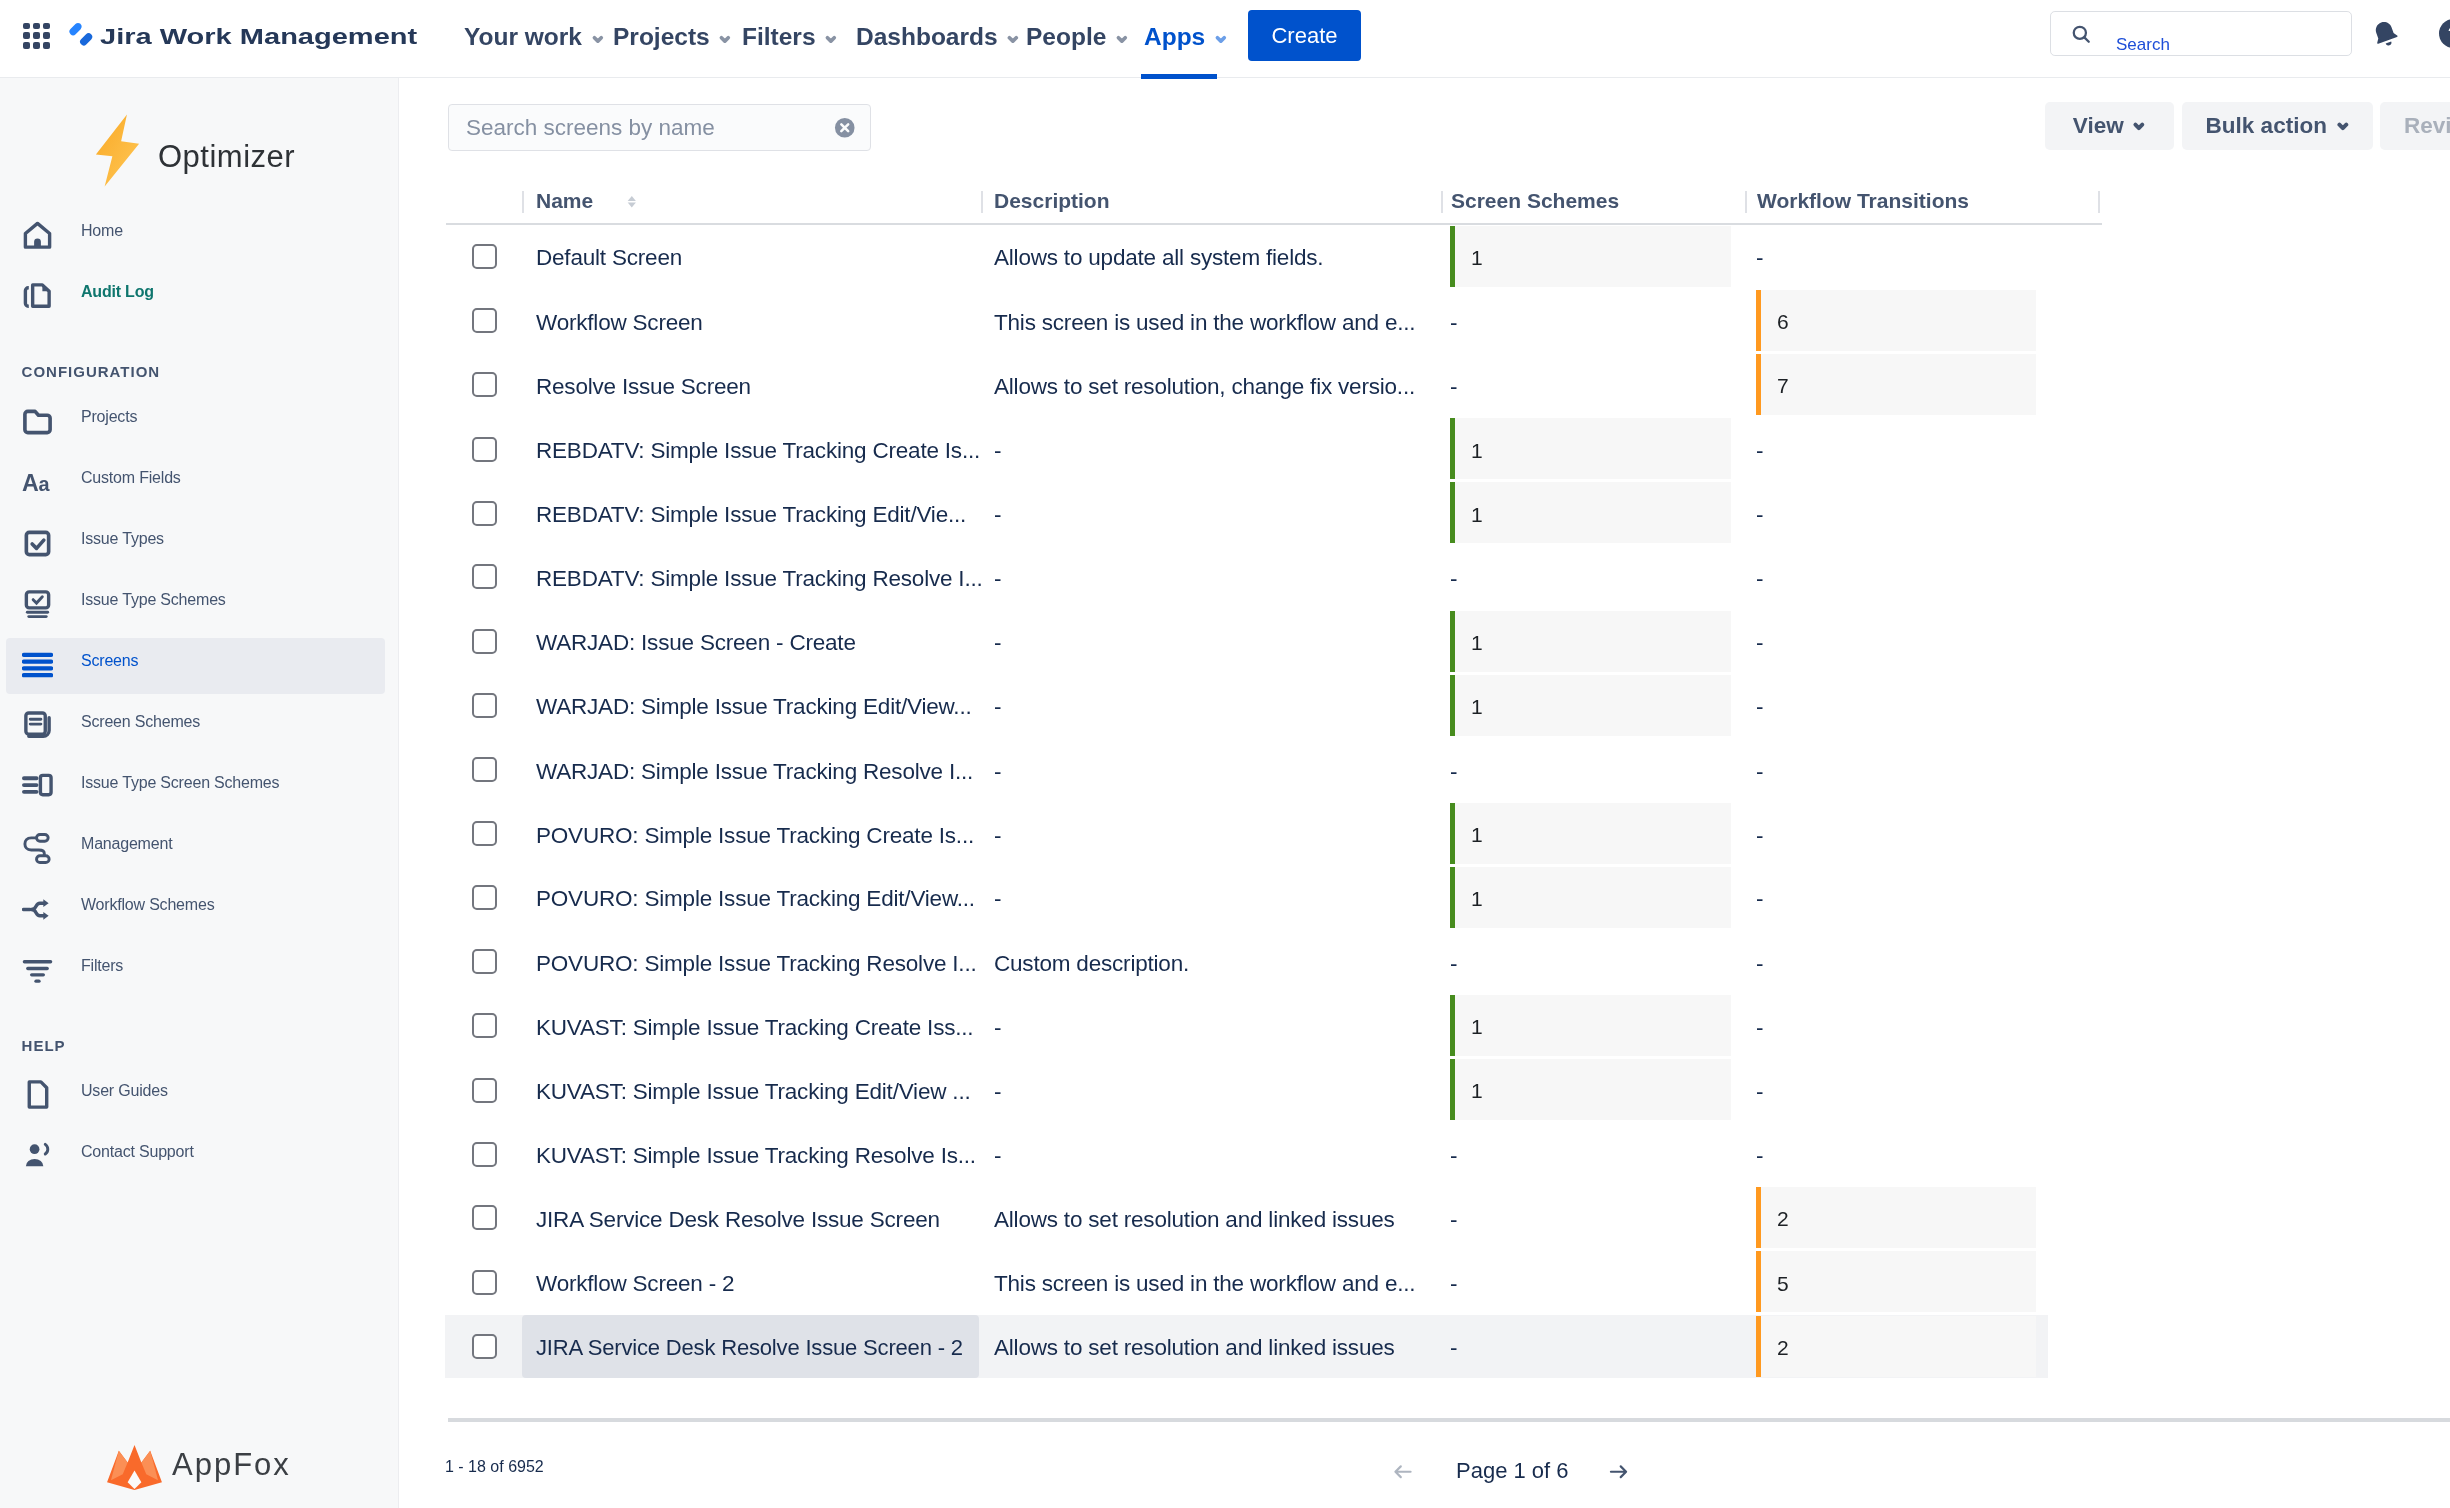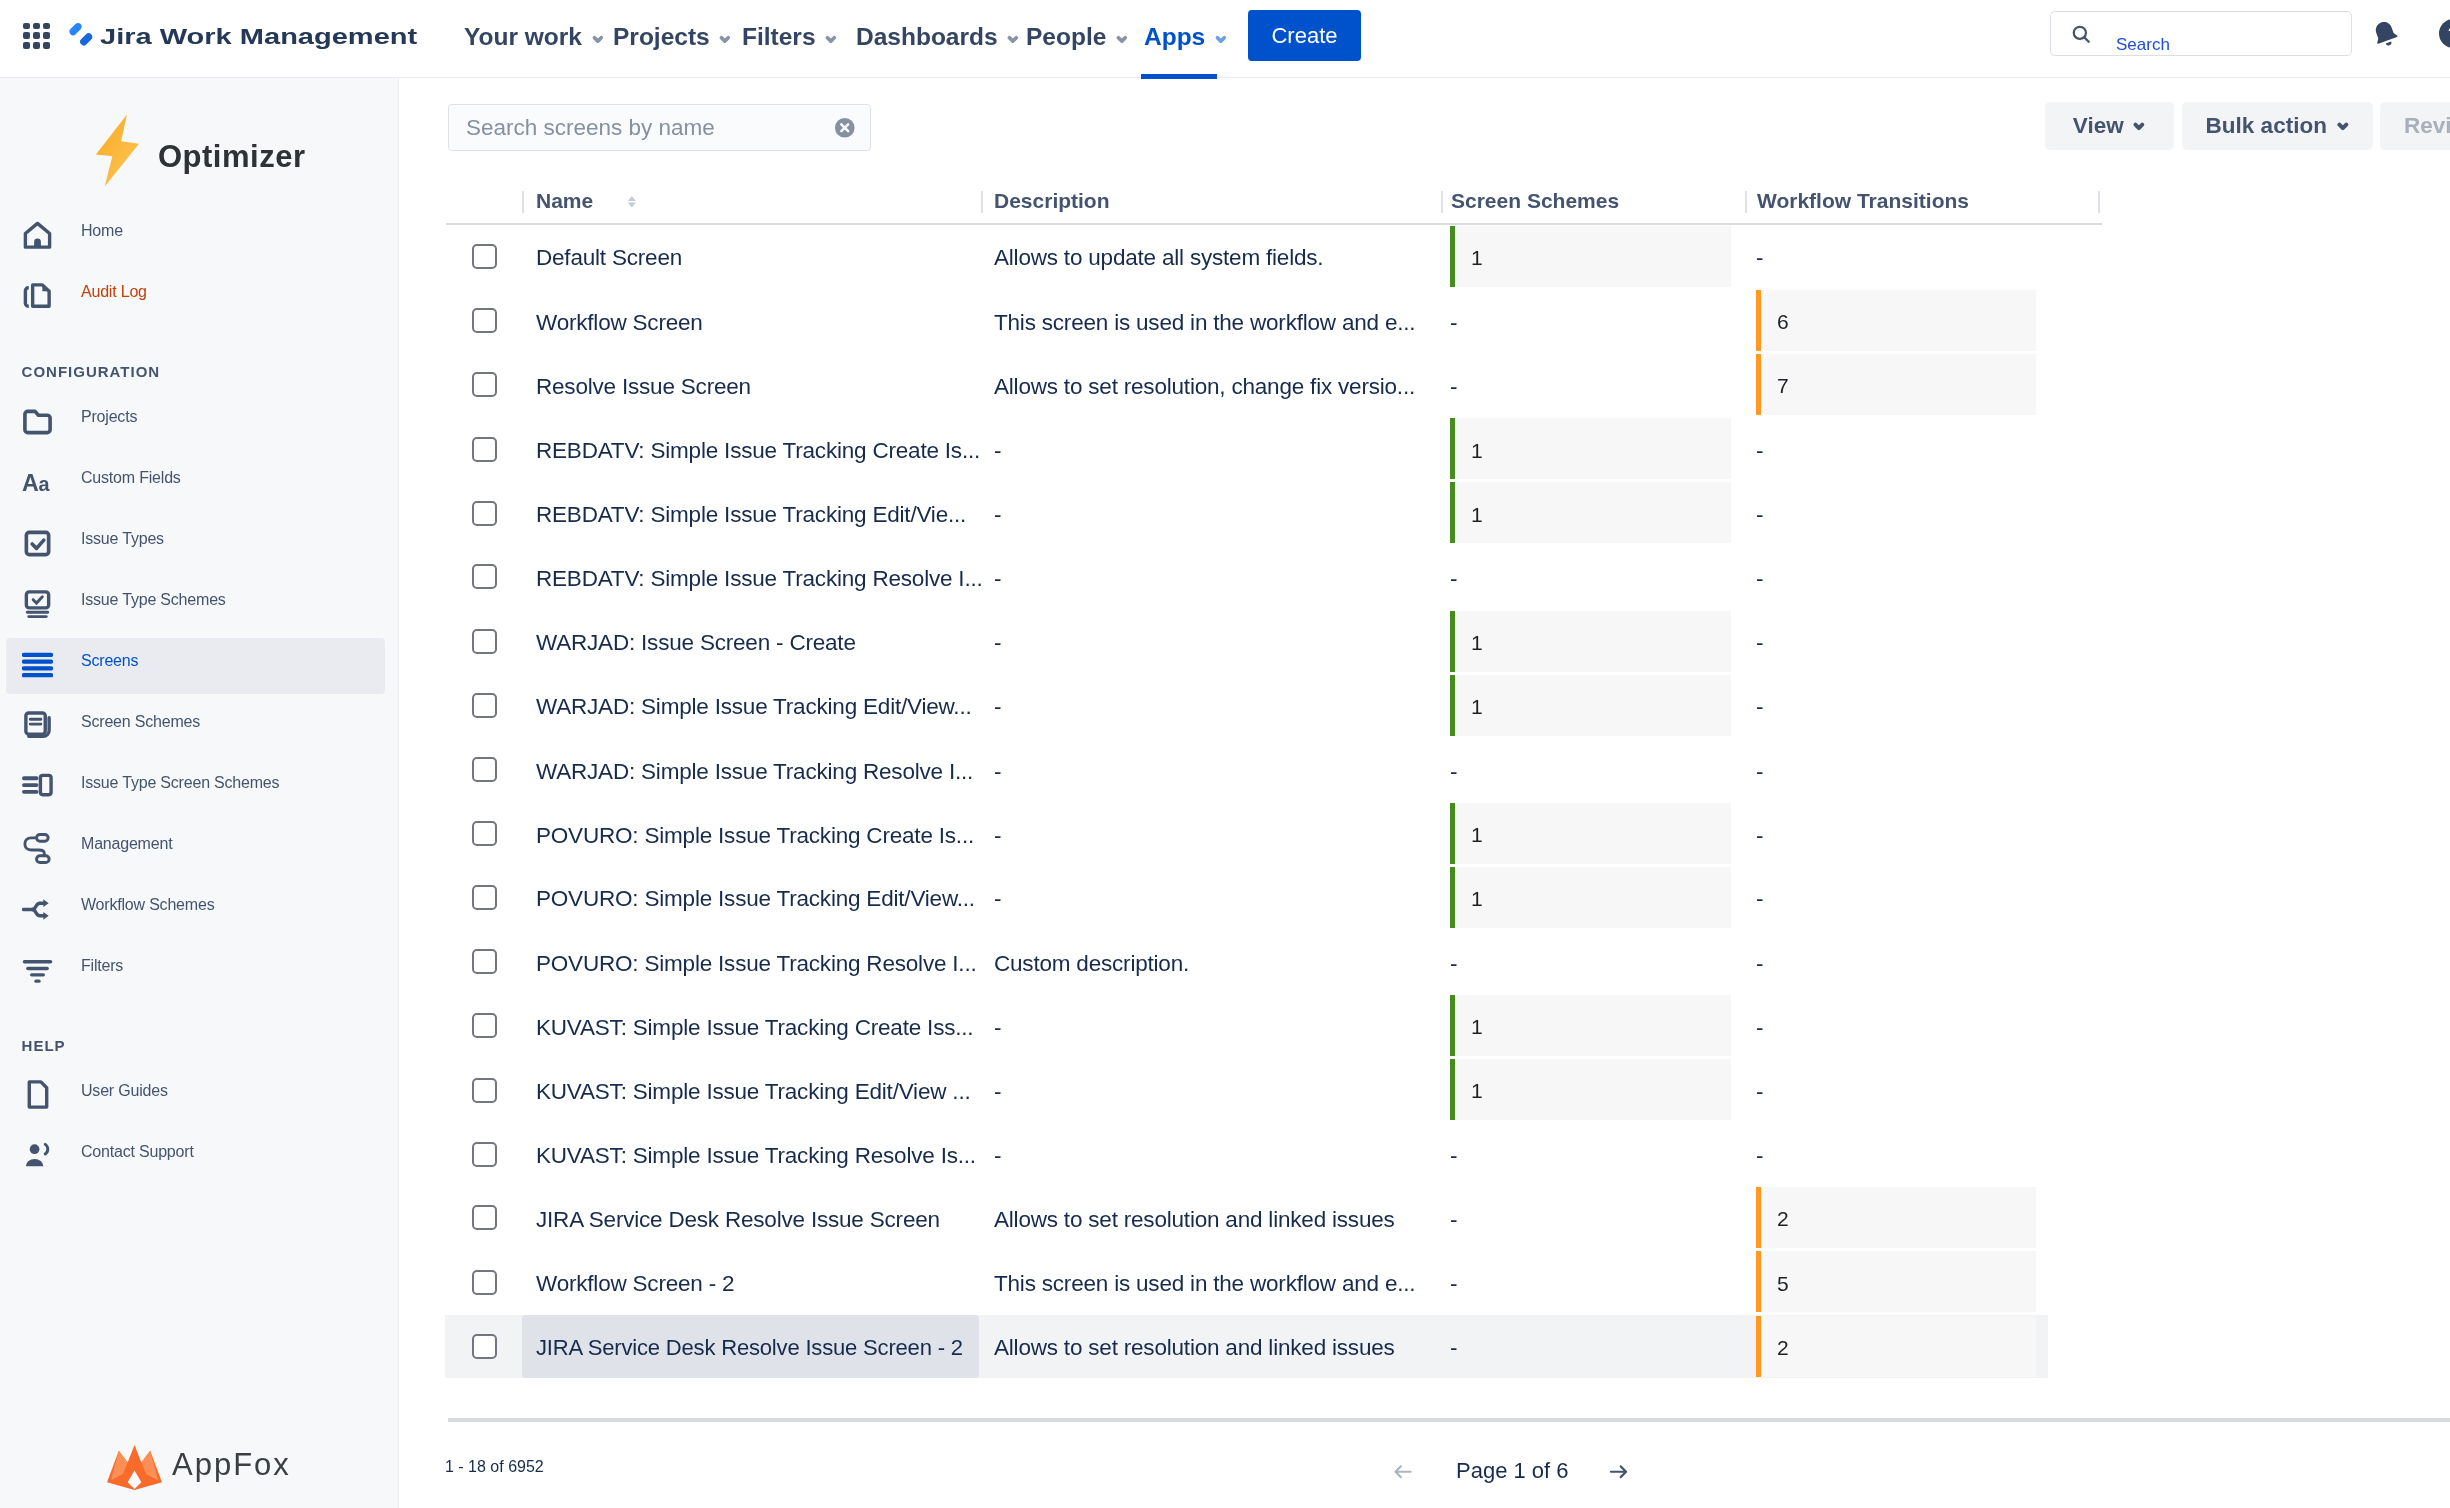--- a/index.html
+++ b/index.html
@@ -67,32 +67,32 @@
 <div class="abs" style="left:0;top:78px;width:399px;height:1430px;background:#F7F8F9;border-right:1.5px solid #ECEDF0"></div>
 <svg class="abs" style="left:92px;top:114px" width="50" height="73" viewBox="0 0 103 148">
 <defs>
         <linearGradient id="bolt" x1="0" y1="0" x2="1" y2="1">
           <stop offset="0" stop-color="#F9A825"></stop>
           <stop offset="1" stop-color="#FFC857"></stop>
         </linearGradient>
       </defs>
 <path d="M72 0 L8 82 L42 86 L26 148 L97 60 L60 55 Z" fill="url(#bolt)"></path>
     </svg>
-<div class="abs" style="left:158px;top:139px;font-size:31px;font-weight:700;letter-spacing:0.5px;color:#2E3236">Optimizer</div>
+<div class="abs" style="left:158px;top:139px;font-size:31px;font-weight:400;letter-spacing:0.5px;color:#2E3236">Optimizer</div>
 <svg class="abs" style="left:22px;top:220px" width="31" height="31" viewBox="0 0 64 64">
       <path d="M7 28 L32 7 L57 28 V56 H7 Z" fill="none" stroke="#44546F" stroke-width="7" stroke-linejoin="round"></path>
       <path d="M25 56 v-11 a7 7 0 0 1 14 0 v11 Z" fill="#44546F"></path>
     </svg>
     <div class="abs sideitem" style="left:81px;top:222px;color:#44546F;font-weight:400">Home</div>
 <svg class="abs" style="left:22px;top:281px" width="31" height="31" viewBox="0 0 64 64">
       <path d="M22 8 h20 l14 13 v31 H22 Z" fill="none" stroke="#44546F" stroke-width="7" stroke-linejoin="round"></path>
       <path d="M42 8 l14 13 h-14 Z" fill="#44546F"></path>
       <path d="M14 14 h-1 a6 6 0 0 0 -6 6 v26 a6 6 0 0 0 6 6 h1" fill="none" stroke="#44546F" stroke-width="7"></path>
     </svg>
-    <div class="abs sideitem" style="left:81px;top:283px;color:#c2410c;font-weight:400">Audit Log</div>
+    <div class="abs sideitem" style="left:81px;top:283px;color:#0f766e;font-weight:700">Audit Log</div>
 <div class="abs sidehead" style="left:21.6px;top:363px">CONFIGURATION</div>
 <svg class="abs" style="left:22px;top:406px" width="31" height="31" viewBox="0 0 64 64">
       <path d="M6 17 a6 6 0 0 1 6-6 h15 l7 8 h18 a6 6 0 0 1 6 6 v24 a6 6 0 0 1-6 6 H12 a6 6 0 0 1-6-6 Z" fill="none" stroke="#44546F" stroke-width="7.5" stroke-linejoin="round"></path>
     </svg>
     <div class="abs sideitem" style="left:81px;top:408px;color:#44546F;font-weight:400">Projects</div>
 <svg class="abs" style="left:22px;top:467px" width="31" height="31" viewBox="0 0 64 64">
       <text x="0" y="49" font-family="Liberation Sans,sans-serif" font-size="48" font-weight="700" fill="#44546F">A</text>
       <text x="34" y="49" font-family="Liberation Sans,sans-serif" font-size="41" font-weight="700" fill="#44546F">a</text>
     </svg>
     <div class="abs sideitem" style="left:81px;top:469px;color:#44546F;font-weight:400">Custom Fields</div>

